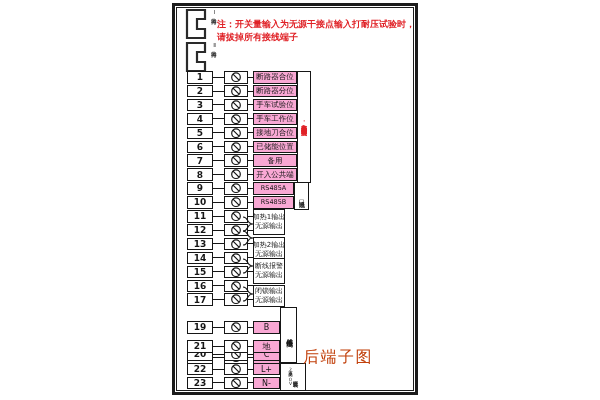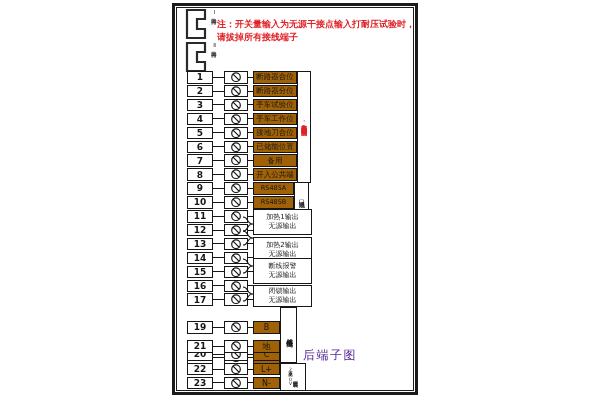--- a/index.html
+++ b/index.html
@@ -19,35 +19,35 @@
   
   .row{position:absolute;left:187px;height:14px;width:120px;}
   .numbox{position:absolute;left:0;top:0;width:26px;height:12.5px;border:1px solid #161616;
         box-sizing:border-box;background:#fff;font-size:9px;font-weight:600;
         display:flex;align-items:center;justify-content:center;}
   .wire1{position:absolute;left:26px;top:5.7px;width:11px;border-top:1.3px solid #161616;}
   .screwbox{position:absolute;left:37px;top:0;width:24px;height:12.5px;border:1px solid #161616;
         box-sizing:border-box;background:#fff;}
   .wire2{position:absolute;left:61px;top:5.7px;width:5px;border-top:1.3px solid #161616;}
   .rowlabel{position:absolute;left:66px;top:0;height:12.5px;border:1px solid #161616;
-        box-sizing:border-box;background:#a16207;display:flex;align-items:center;
+        box-sizing:border-box;background:#f9a8d4;display:flex;align-items:center;
         justify-content:center;overflow:hidden;white-space:nowrap;}
   .w-a{width:44px;font-size:7.5px;}
   .w-b{width:41px;font-size:6.5px;}
   .w-c{width:27px;font-size:8px;}
   
-  .groupbox{position:absolute;left:253px;width:59px;height:26px;border:1px solid #161616;
+  .groupbox{position:absolute;left:253px;width:32px;height:26px;border:1px solid #161616;
         box-sizing:border-box;background:#fff;display:flex;flex-direction:column;
         align-items:center;justify-content:center;font-size:7px;line-height:9px;white-space:nowrap;}
   
   .vbox{position:absolute;border:1px solid #161616;box-sizing:border-box;background:#fff;
         display:flex;align-items:center;justify-content:center;}
   .vtext{writing-mode:vertical-rl;text-orientation:upright;line-height:1.1;letter-spacing:-0.3px;}
   .warning-strip{color:#e02227;font-size:5.8px;font-weight:bold;}
-  .title{position:absolute;left:303px;top:347px;font-size:12px;letter-spacing:1.5px;color:#4c1d95;}
+  .title{position:absolute;left:303px;top:347px;font-size:16px;letter-spacing:1.5px;color:#c2410c;}
   svg{display:block;}
 </style>
 </head>
 <body>
 
 <div class="page">
 
   <div class="card">
     <div class="card-inner"></div>
   </div>

